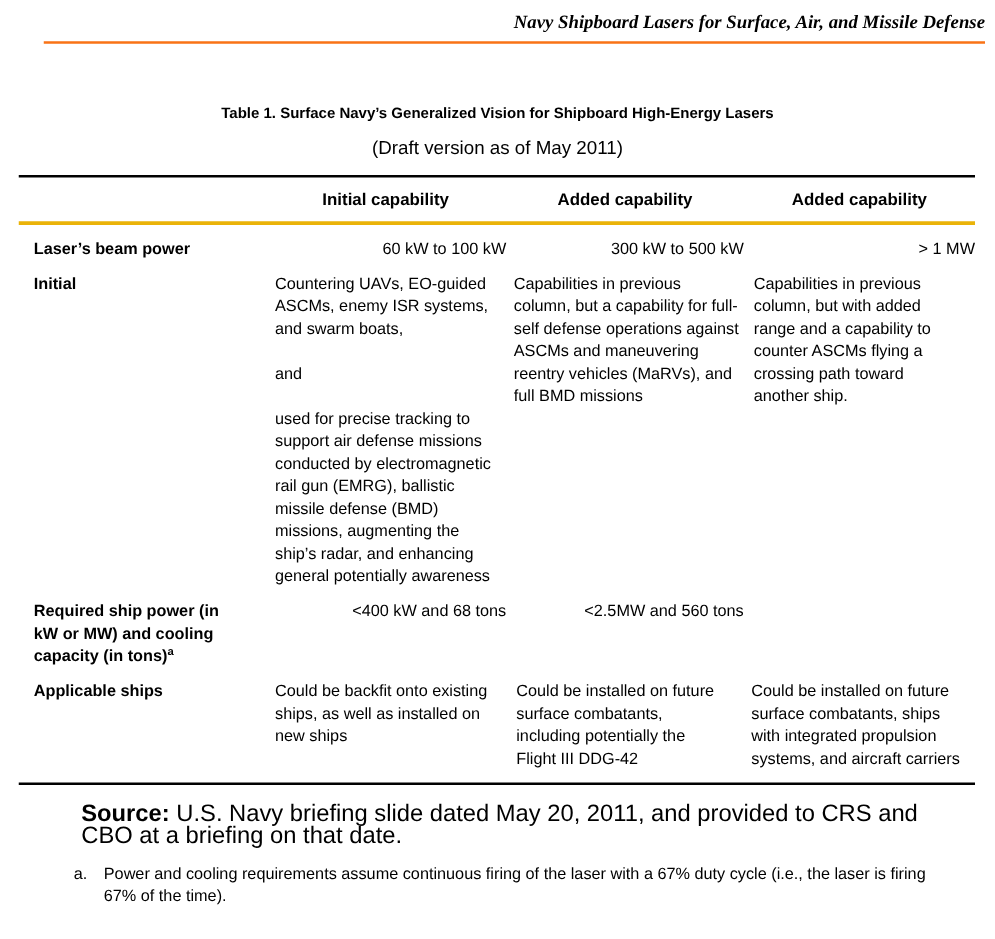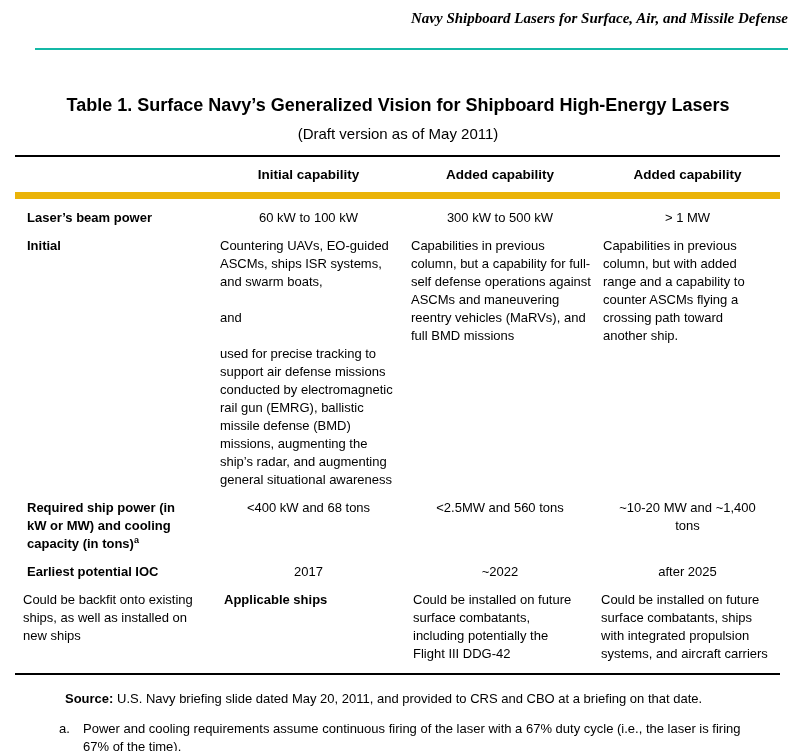--- a/index.html
+++ b/index.html
@@ -17,29 +17,29 @@
   }
   
   .running-head {
     margin: 9px 8px 0 35px;
     text-align: right;
     font-family: "Liberation Serif", serif;
     font-style: italic;
     font-weight: bold;
     font-size: 15px;
     line-height: 18px;
-    padding-bottom: 21px;
-    border-bottom: 2px solid #14b8a6;
+    padding-bottom: 6px;
+    border-bottom: 2px solid #f97316;
   }
   
   .table-title {
     margin: 46px 20px 12px 20px;
     text-align: center;
     font-weight: bold;
-    font-size: 18px;
+    font-size: 12px;
     line-height: 18px;
   }
   .table-subtitle {
     margin: 7px 20px 0 20px;
     text-align: center;
     font-size: 15px;
     line-height: 16px;
   }
   
   .htable {
@@ -47,47 +47,47 @@
     border-top: 2px solid #000;
     border-bottom: 2px solid #000;
     font-size: 13px;
     line-height: 18px;
   }
   .hrow {
     display: grid;
     grid-template-columns: 197px 193px 190px 185px;
   }
   .thead {
-    border-bottom: 7px solid #eab308;
+    border-bottom: 3px solid #eab308;
   }
   .thead .hcell {
     font-weight: bold;
     font-size: 13.5px;
     text-align: center;
     padding: 9px 0 8px 0;
   }
   .hcell { padding-top: 10px; }
   .label-cell {
     padding-left: 12px;
     padding-right: 14px;
     font-weight: bold;
   }
   .c2 { padding-left: 8px;  padding-right: 10px; }
   .c3 { padding-left: 8px;  padding-right: 14px; }
   .c4 { padding-left: 6px;  padding-right: 2px; }
-  .center { text-align: center; padding-left: 0; padding-right: 0; }
+  .center { text-align: right; padding-left: 0; padding-right: 0; }
   .narrow-wrap { max-width: 152px; margin: 0 auto; }
   .hcell p { margin: 0 0 18px 0; }
   .hcell p:last-child { margin-bottom: 0; }
   .last-row .hcell { padding-bottom: 10px; }
   sup.fn-sup { font-size: 9px; vertical-align: super; line-height: 0; }
   
   .source-note {
     margin: 15px 30px 12px 65px;
-    font-size: 13px;
+    font-size: 19px;
     line-height: 17px;
   }
   .source-note b { font-weight: bold; }
   .footnote {
     margin: 13px 26px 0 59px;
     display: flex;
     font-size: 13px;
     line-height: 18px;
   }
   .fn-marker { flex: none; width: 24px; }
@@ -115,54 +115,45 @@
   <div class="hrow">
     <div class="hcell label-cell">Laser’s beam power</div>
     <div class="hcell center">60 kW to 100 kW</div>
     <div class="hcell center">300 kW to 500 kW</div>
     <div class="hcell center">&gt; 1 MW</div>
   </div>
 
   <div class="hrow">
     <div class="hcell label-cell">Initial</div>
     <div class="hcell c2">
-      <p>Countering UAVs, EO-guided ASCMs, ships ISR systems, and swarm boats,</p>
+      <p>Countering UAVs, EO-guided ASCMs, enemy ISR systems, and swarm boats,</p>
       <p>and</p>
-      <p>used for precise tracking to support air defense missions conducted by electromagnetic rail gun (EMRG), ballistic missile defense (BMD) missions, augmenting the ship’s radar, and augmenting general situational awareness</p>
+      <p>used for precise tracking to support air defense missions conducted by electromagnetic rail gun (EMRG), ballistic missile defense (BMD) missions, augmenting the ship’s radar, and enhancing general potentially awareness</p>
     </div>
     <div class="hcell c4">
       <p>Capabilities in previous column, but a capability for full-self defense operations against ASCMs and maneuvering reentry vehicles (MaRVs), and full BMD missions</p>
     </div>
     <div class="hcell c3">
       <p>Capabilities in previous column, but with added range and a capability to counter ASCMs flying a crossing path toward another ship.</p>
     </div>
   </div>
 
   <div class="hrow">
     <div class="hcell label-cell"><span>Required ship power (in kW or MW) and cooling capacity (in tons)</span><sup class="fn-sup">a</sup></div>
     <div class="hcell center">&lt;400 kW and 68 tons</div>
     <div class="hcell center">&lt;2.5MW and 560 tons</div>
-    <div class="hcell center">
-      <div class="narrow-wrap">~10-20 MW and ~1,400 tons</div>
-    </div>
   </div>
 
 
-  <div class="hrow">
-    <div class="hcell label-cell">Earliest potential IOC</div>
-    <div class="hcell center">2017</div>
-    <div class="hcell center">~2022</div>
-    <div class="hcell center">after 2025</div>
-  </div>
 
   <div class="hrow last-row">
+    <div class="hcell label-cell">Applicable ships</div>
     <div class="hcell c2">
       <p>Could be backfit onto existing ships, as well as installed on new ships</p>
     </div>
-    <div class="hcell label-cell">Applicable ships</div>
     <div class="hcell c3">
       <p>Could be installed on future surface combatants, including potentially the Flight III DDG-42</p>
     </div>
     <div class="hcell c4">
       <p>Could be installed on future surface combatants, ships with integrated propulsion systems, and aircraft carriers</p>
     </div>
   </div>
 
 </div>
 

